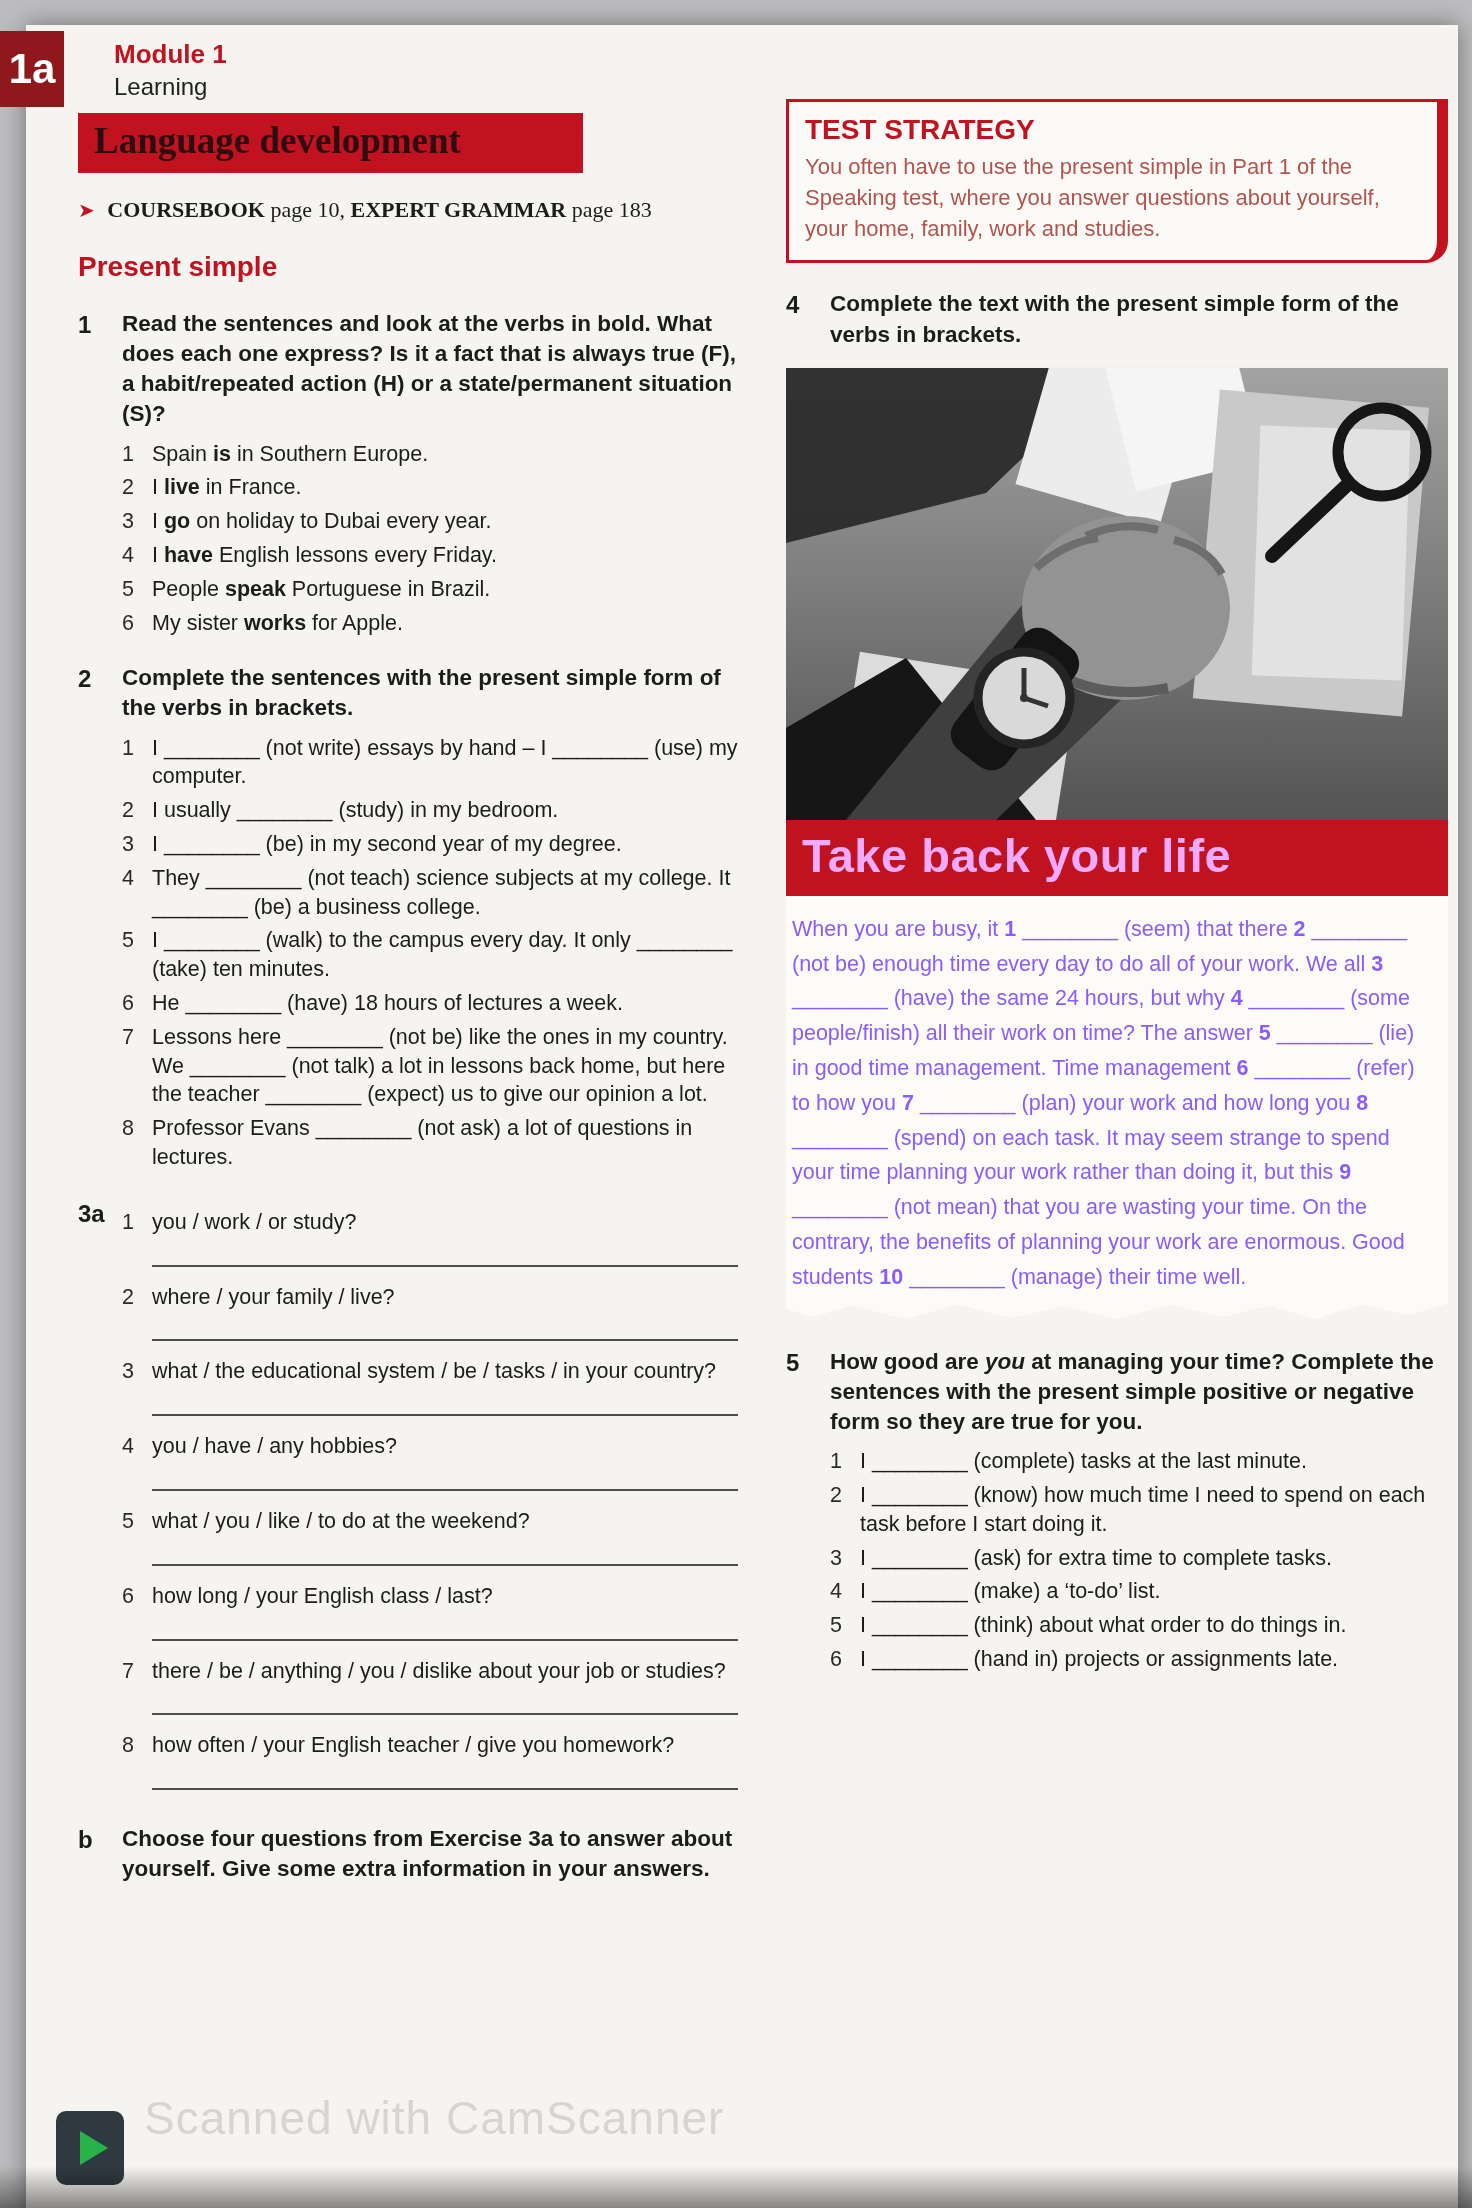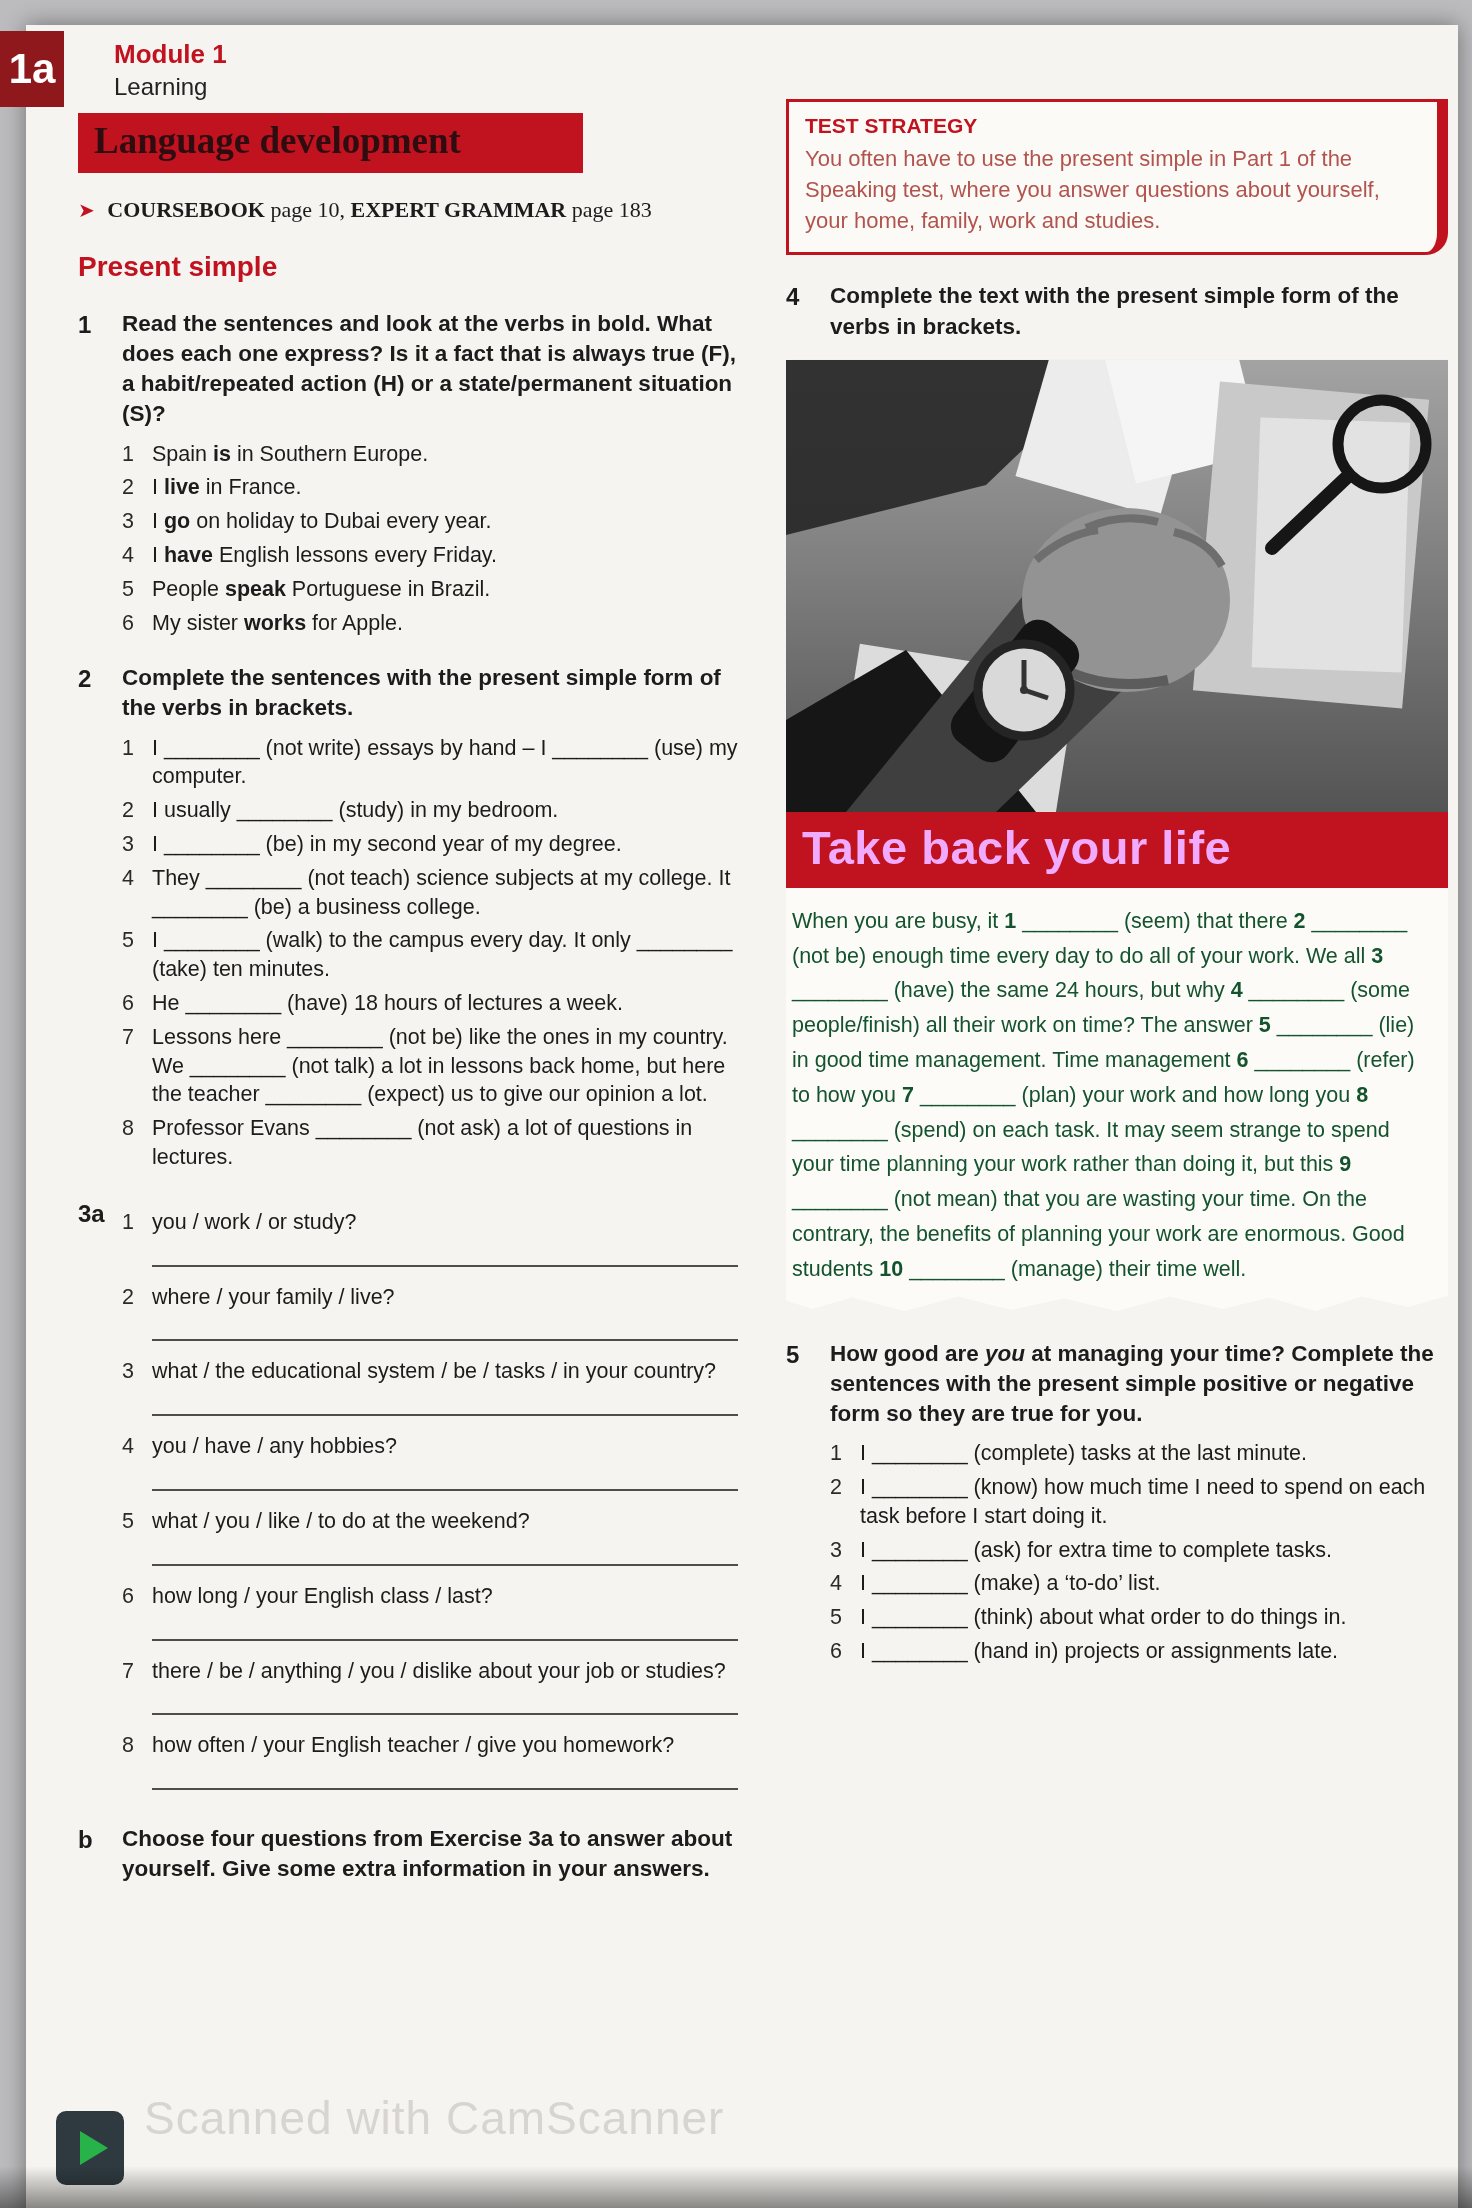--- a/index.html
+++ b/index.html
@@ -57,36 +57,36 @@
   .answer-line { height:30px; border-bottom:2px solid #4d4d4d; margin:0 8px 8px 0; }
 
   
   .strategy {
     border:3px solid var(--accent,#c0121f);
     border-right-width:11px;
     border-radius:0 0 22px 0;
     padding:12px 18px 16px 16px;
     background:#fbfaf7;
   }
-  .strategy-title { color:var(--accent,#c0121f); font-weight:bold; font-size:21px; }
+  .strategy-title { color:var(--accent,#c0121f); font-weight:bold; font-size:28px; }
   .strategy-body { color:var(--strategy-text,#b2544d); font-size:22px; line-height:1.4; margin-top:6px; }
 
   .clipping {
     margin-top:18px; background:#fcfbf8;
     padding-bottom:20px;
     clip-path: polygon(0 0,100% 0,100% 98.2%,94% 99.4%,87% 98.3%,80% 99.8%,73% 98.4%,66% 99.6%,58% 98.3%,50% 99.8%,42% 98.5%,34% 99.7%,26% 98.3%,18% 99.8%,10% 98.4%,4% 99.6%,0 98.7%);
     box-shadow:3px 4px 12px rgba(0,0,0,.25);
   }
   .photo { height:452px; overflow:hidden; }
   .photo svg { display:block; width:100%; height:100%; }
   .headline {
     background:var(--headline,#c1121f); color:#f0abfc; font-weight:bold;
     font-size:47px; padding:8px 14px 13px 16px; letter-spacing:.5px;
   }
-  .article { padding:16px 14px 6px 6px; font-size:21.5px; line-height:1.62; color:#14532d; }
+  .article { padding:16px 14px 6px 6px; font-size:21.5px; line-height:1.62; color:#8b5cf6; }
   .tk-bold { font-weight:bold; }
   .it { font-style:italic; }
 
   
   .watermark {
     position:absolute; left:118px; top:2066px;
     font-size:46px; letter-spacing:1px;
     color:rgba(210,207,203,.85);
   }
   .cs-logo {

